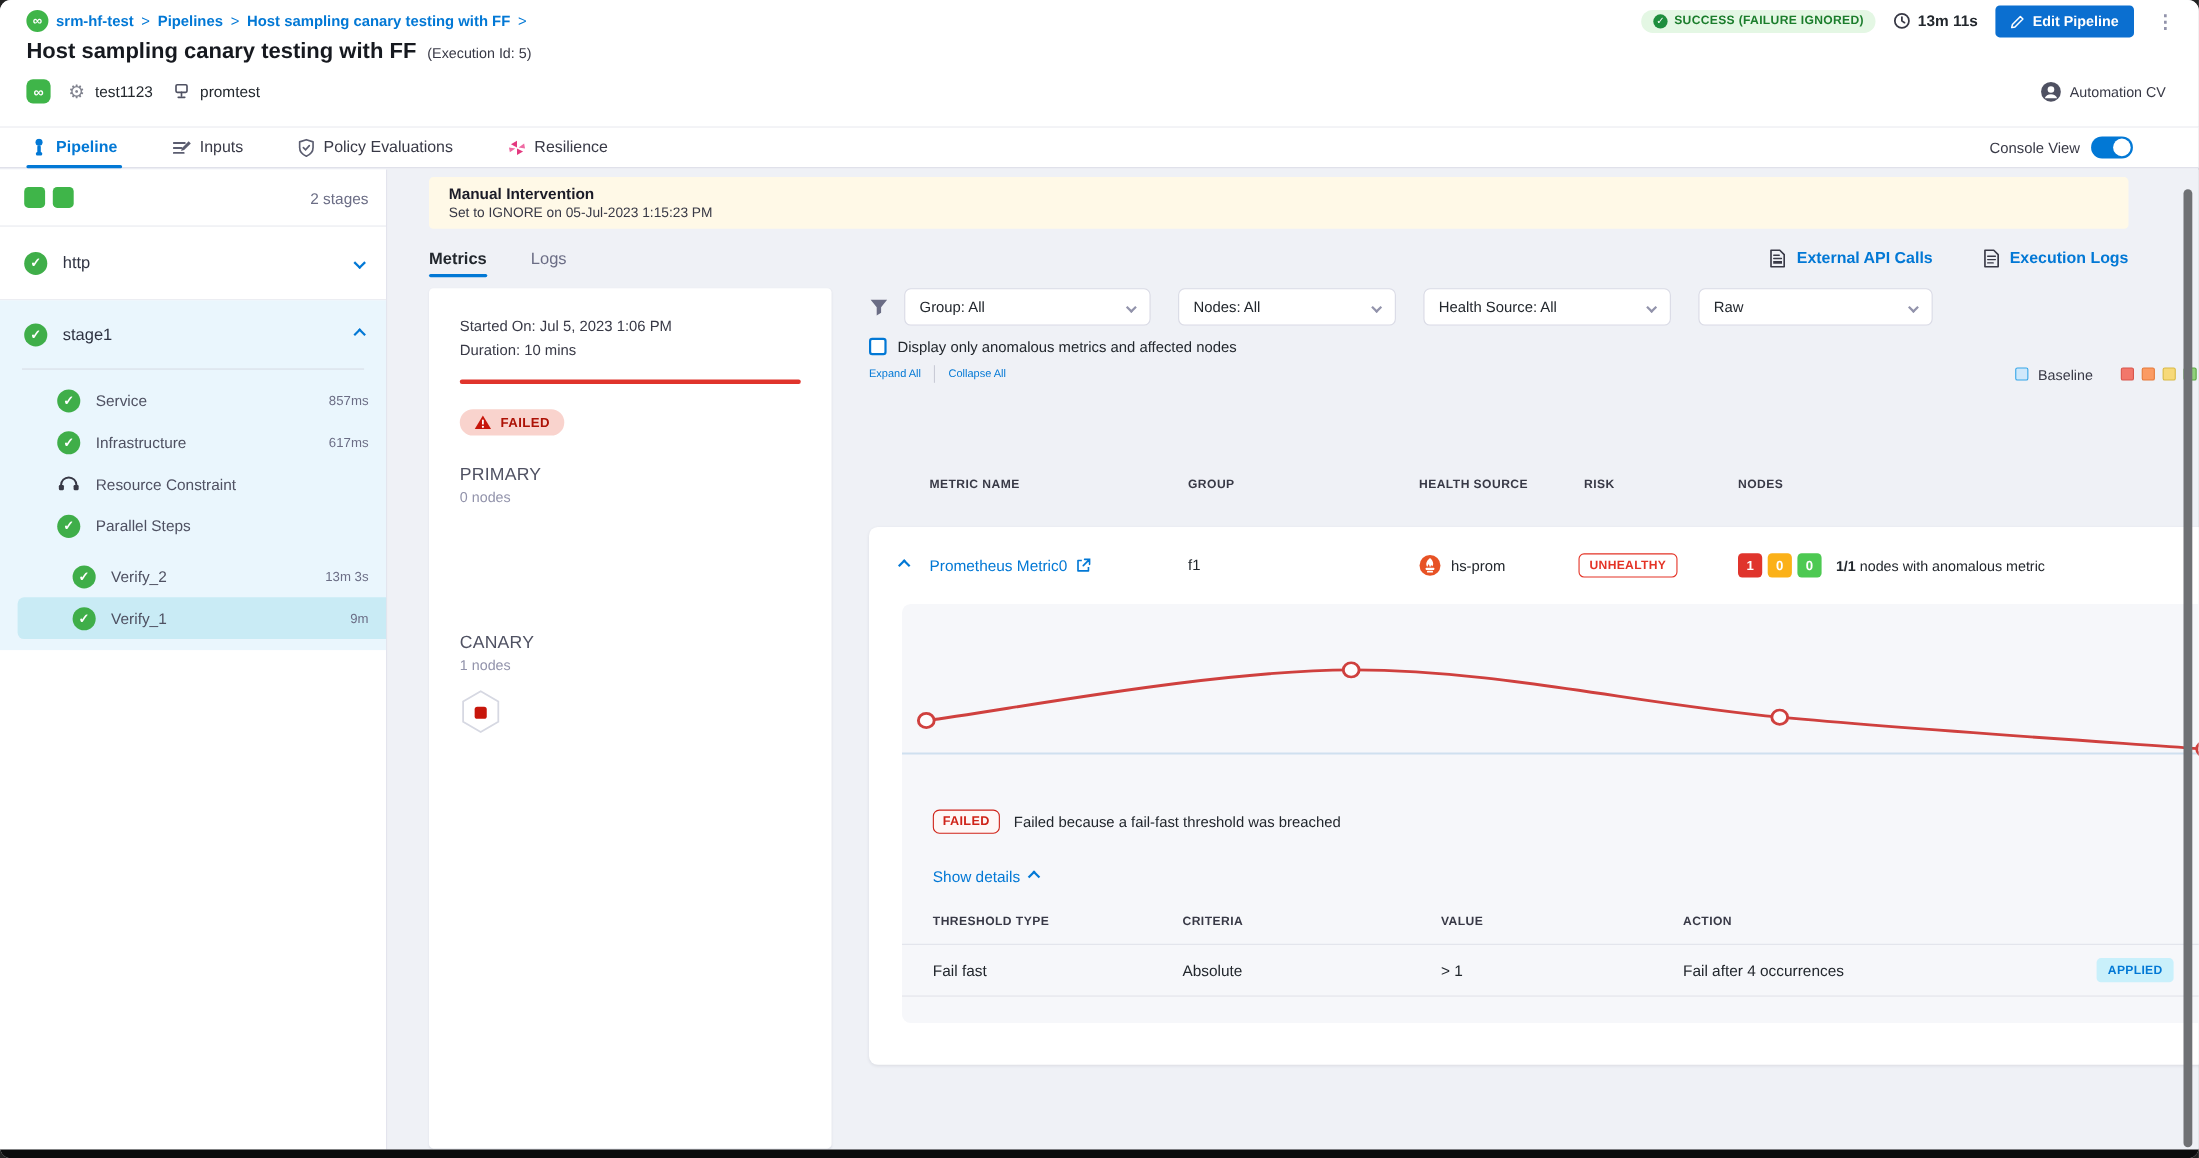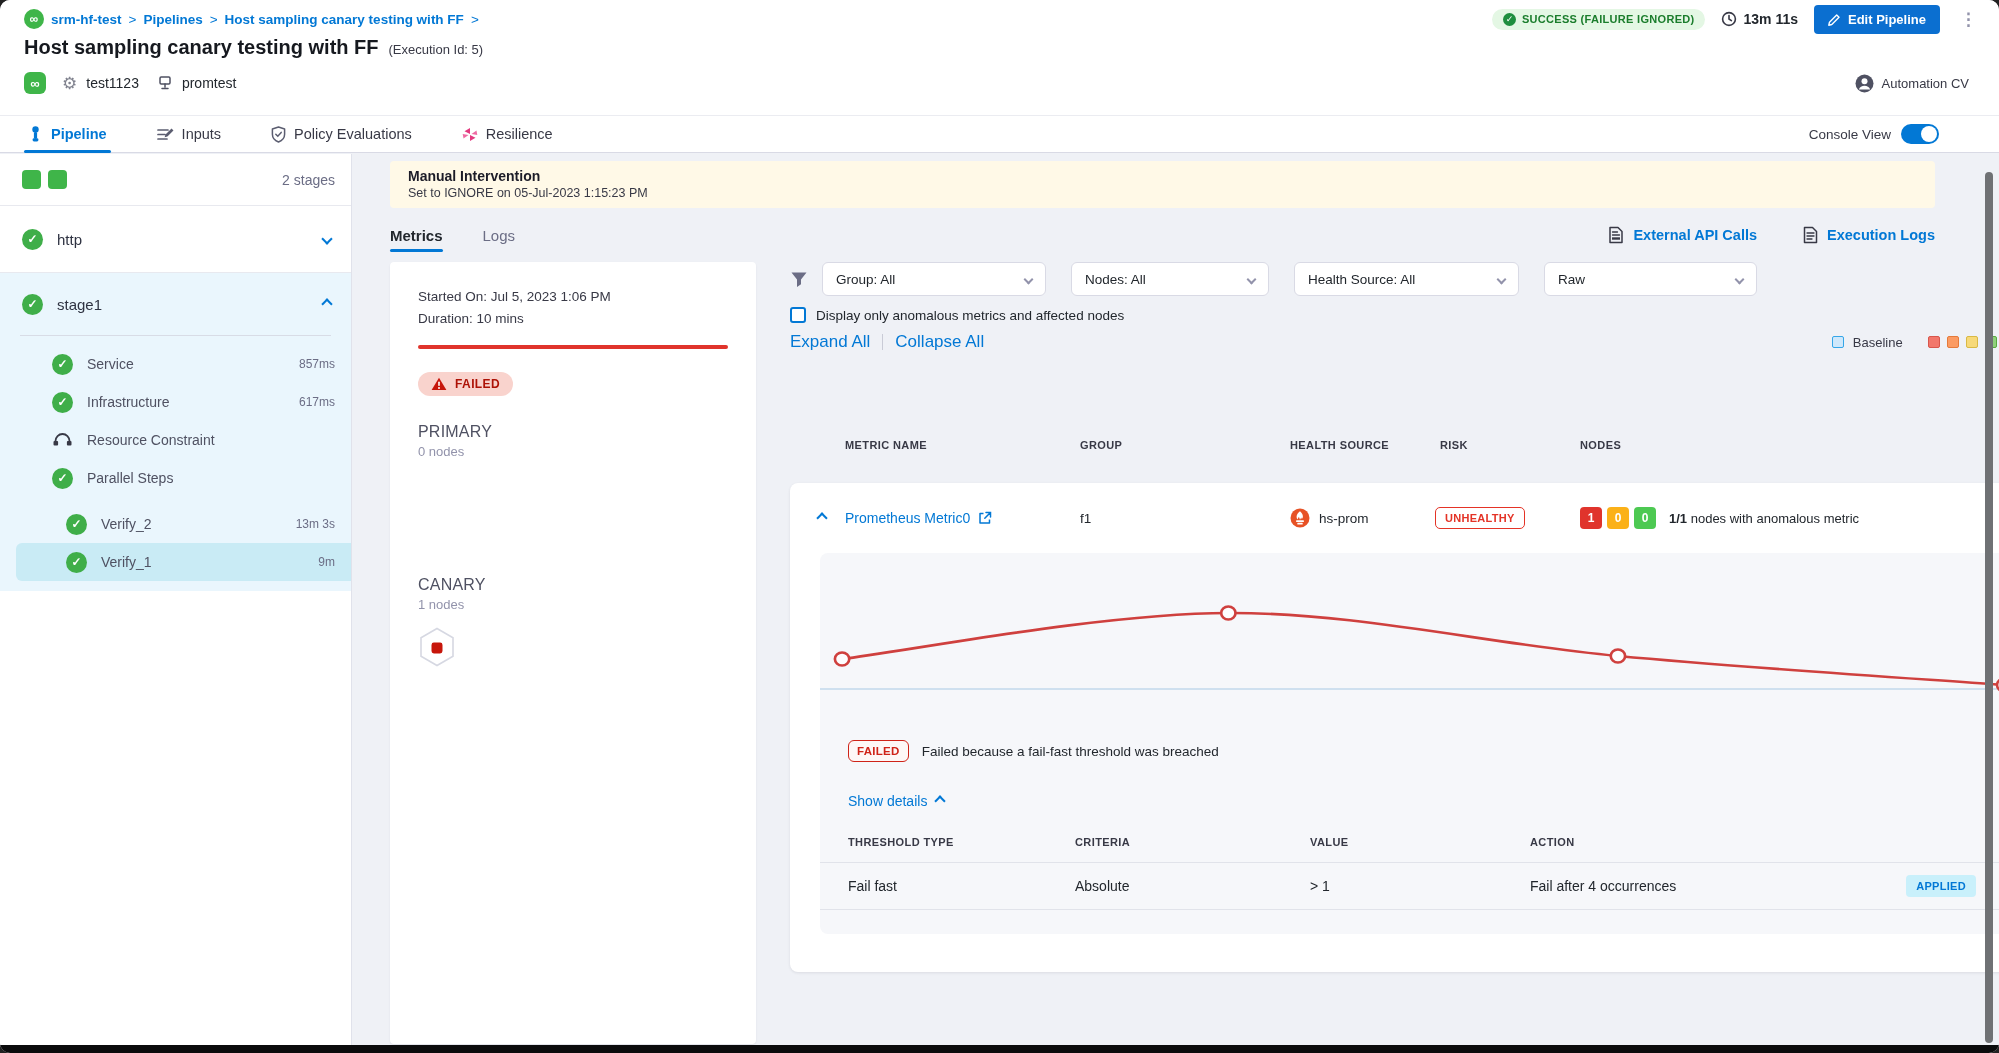--- a/index.html
+++ b/index.html
@@ -92,21 +92,21 @@
   .filter-row { display:flex; align-items:center; }
   .funnel { margin-right:14px; display:flex; }
   .dd { height:34px; background:#fff; border:1px solid #d9dae5; border-radius:6px; display:flex; align-items:center; justify-content:space-between; padding:0 13px; margin-right:25px; cursor:pointer; }
   .dd span { font-size:13.5px; color:#22272d; }
   .dd .chev { border-color:#9293ab; width:7px; height:7px; margin-left:10px; }
   .dd1{width:224px}.dd2{width:198px}.dd3{width:225px}.dd4{width:213px}
   .check-row { display:flex; align-items:center; gap:10px; margin-top:11px; }
   .checkbox { width:16px; height:16px; border:2px solid #0278d5; border-radius:3px; background:#fff; cursor:pointer; flex:none; }
   .check-row span { font-size:13.5px; color:#22272d; }
   .links-row { display:flex; align-items:center; margin-top:9px; }
-  .blue-link { font-size:17px; color:#0278d5; cursor:pointer; }
+  .blue-link { font-size:10px; color:#0278d5; cursor:pointer; }
   .vsep { width:1px; height:16px; background:#c9cbd6; margin:0 12px; }
   .legend-right { margin-left:auto; display:flex; align-items:center; gap:7px; font-size:13px; color:#383946; }
   .lg-sq { width:12px; height:12px; border-radius:2px; display:inline-block; }
   .lg-baseline { background:#cfe8fb; border:1.5px solid #35a6e8; margin-right:2px; }
   .lg-red { background:#f2776b; border:1px solid #d8564c; }
   .lg-orange { background:#fb9b63; border:1px solid #e57a3a; }
   .lg-yellow { background:#f7d979; border:1px solid #d9b944; }
   .lg-green { background:#8fd07b; border:1px solid #58a83f; }
   .lg-gap { margin-left:18px; }
 

